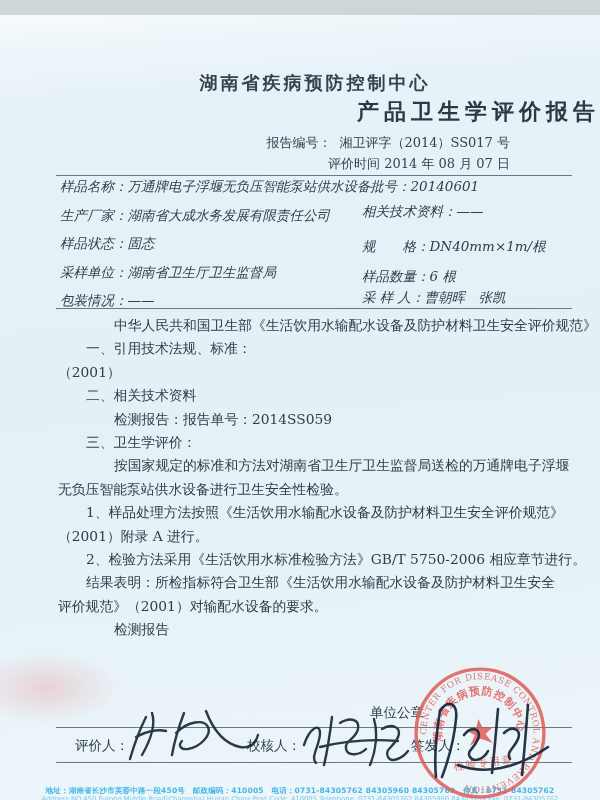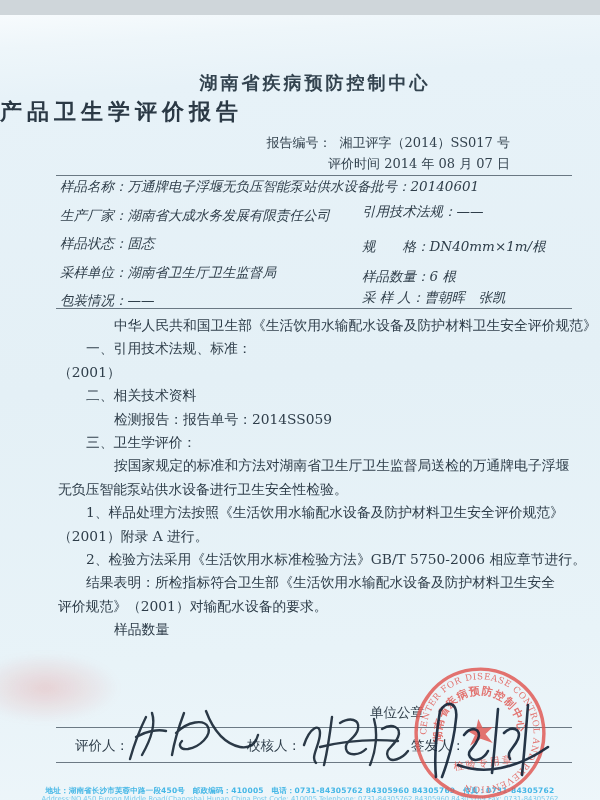--- a/index.html
+++ b/index.html
@@ -3,21 +3,21 @@
 <meta charset="utf-8">
 <style>
   html,body{margin:0;padding:0;background:#cfd6da;}
   .page{
     position:relative;width:600px;height:800px;margin:15px auto;overflow:hidden;
     background:linear-gradient(176deg,#f7fbfd 0%,#eef6fa 4%,#e7f2f8 10%,#e4f0f6 45%,#e8f3f8 78%,#eef6fa 100%);
     font-family:"DejaVu Serif","Liberation Serif",serif;color:#2f3e4a;
   }
   .org-name{position:absolute;top:56px;left:30px;right:0;text-align:center;
     font-size:18px;letter-spacing:3px;color:#33434f;font-weight:600;}
-  .report-title{position:absolute;top:82px;left:0;right:0;text-align:left;
+  .report-title{position:absolute;top:82px;left:0;right:0;text-align:right;
     font-size:22px;font-weight:bold;letter-spacing:5px;color:#2b3945;}
   .meta-no{position:absolute;top:119px;right:90px;font-size:13px;color:#33424e;}
   .meta-no .lbl{margin-right:8px;}
   .meta-date{position:absolute;top:140px;right:90px;font-size:13px;color:#33424e;}
   .rule{position:absolute;left:56px;width:516px;border-top:1.6px solid rgba(58,74,86,.72);}
   #rule1{top:160px;} #rule2{top:293px;} #rule3{top:712px;} #rule4{top:747px;}
   .sample-left{position:absolute;left:60px;top:162px;width:305px;font-size:13.5px;}
   .sample-right{position:absolute;left:362px;top:162px;width:215px;font-size:13.5px;}
   .srow{line-height:18px;white-space:nowrap;font-style:italic;}
   .sample-left .srow{margin-bottom:10.5px;}
@@ -64,21 +64,21 @@
   <div class="sample-left">
     <div class="srow"><span>样品名称：</span><span>万通牌电子浮堰无负压智能泵站供水设备</span></div>
     <div class="srow"><span>生产厂家：</span><span>湖南省大成水务发展有限责任公司</span></div>
     <div class="srow"><span>样品状态：</span><span>固态</span></div>
     <div class="srow"><span>采样单位：</span><span>湖南省卫生厅卫生监督局</span></div>
     <div class="srow"><span>包装情况：</span><span>——</span></div>
   </div>
 
   <div class="sample-right">
     <div class="srow"><span>批号：</span><span>20140601</span></div>
-    <div class="srow"><span>引用技术法规：</span><span>——</span></div>
+    <div class="srow"><span>相关技术资料：</span><span>——</span></div>
     <div class="srow"><span>规　　格：</span><span>DN40mm×1m/根</span></div>
     <div class="srow"><span>样品数量：</span><span>6 根</span></div>
     <div class="srow"><span>采 样 人：</span><span>曹朝晖　张凯</span></div>
   </div>
 
   <div class="rule" id="rule2"></div>
 
   <div class="body-block">
     <div class="bline i4">中华人民共和国卫生部《生活饮用水输配水设备及防护材料卫生安全评价规范》</div>
     <div class="bline i2">一、引用技术法规、标准：</div>
@@ -86,21 +86,21 @@
     <div class="bline i2">二、相关技术资料</div>
     <div class="bline i4">检测报告：报告单号：2014SS059</div>
     <div class="bline i2">三、卫生学评价：</div>
     <div class="bline i4">按国家规定的标准和方法对湖南省卫生厅卫生监督局送检的万通牌电子浮堰</div>
     <div class="bline i0">无负压智能泵站供水设备进行卫生安全性检验。</div>
     <div class="bline i2">1、样品处理方法按照《生活饮用水输配水设备及防护材料卫生安全评价规范》</div>
     <div class="bline i0">（2001）附录 A 进行。</div>
     <div class="bline i2">2、检验方法采用《生活饮用水标准检验方法》GB/T 5750-2006 相应章节进行。</div>
     <div class="bline i2">结果表明：所检指标符合卫生部《生活饮用水输配水设备及防护材料卫生安全</div>
     <div class="bline i0">评价规范》（2001）对输配水设备的要求。</div>
-    <div class="bline i4">样品数量</div>
+    <div class="bline i4">检测报告</div>
   </div>
 
   <div class="smudge"></div>
 
   <div class="seal-caption">单位公章</div>
 
   <div class="rule" id="rule3"></div>
   <span class="sig-label" id="lab-eval">评价人：</span>
   <span class="sig-label" id="lab-rev">校核人：</span>
   <span class="sig-label" id="lab-iss">签发人：</span>

